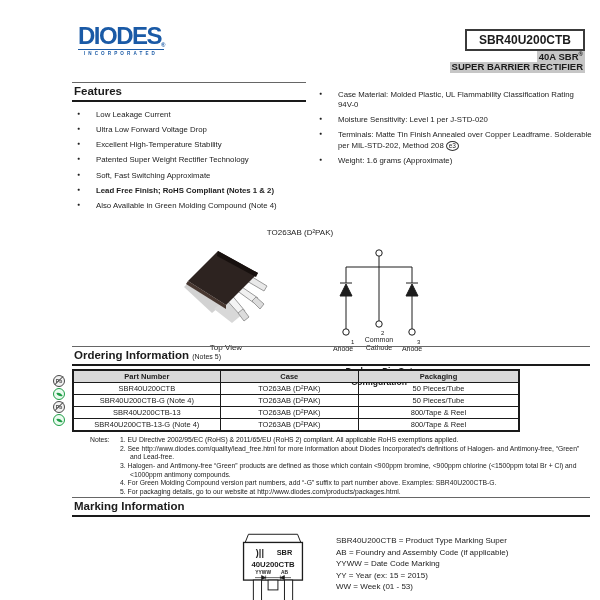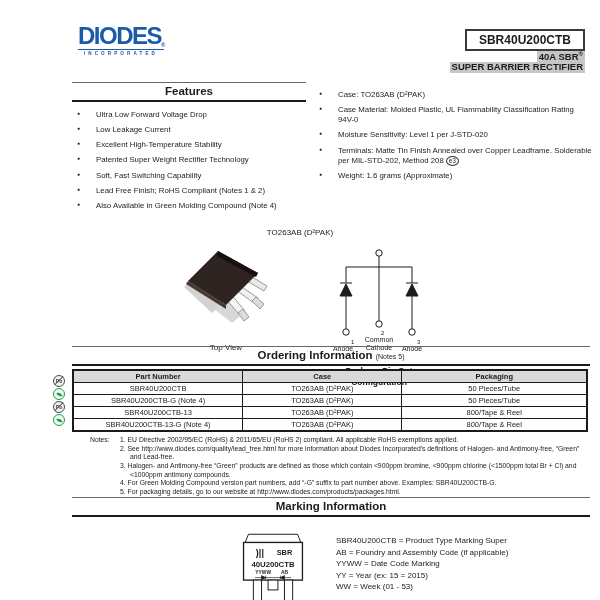--- a/index.html
+++ b/index.html
@@ -16,45 +16,45 @@
   .pn-box { position:absolute; right:15px; top:29px; border:2px solid #3a3a3a;
             padding:2px 12px; font-size:12px; font-weight:bold; background:#fff; }
   .hdr-sub { position:absolute; right:15px; font-size:9.5px; font-weight:bold;
              background:#c6c6c6; padding:0 2px; line-height:1.15; }
   .hdr-sub.s1 { top:51px; }
   .hdr-sub.s2 { top:62px; }
   .hdr-sub sup { font-size:6px; }
 
   
   .sec-head { border-top:1px solid #666; border-bottom:2.5px solid #1a1a1a;
-              font-weight:bold; font-size:11.5px; padding:2px 2px 3px 2px;text-align:center; }
+              font-weight:bold; font-size:11.5px; padding:2px 2px 3px 2px; }
   .sec-head .small-note { font-weight:normal; font-size:7px; }
 
   
   .col-left  { position:absolute; left:72px;  top:82px; width:234px; }
   .col-right { position:absolute; left:314px; top:82px; width:278px; }
   ul.bullets { list-style:none; margin-top:8px; font-size:7.8px; }
   ul.bullets li { position:relative; padding-left:24px; margin-bottom:5px; line-height:1.3; }
   ul.bullets li:before { content:"\25CF"; position:absolute; left:5px; top:0; font-size:5px; }
-  ul.bullets li.bold { font-weight:normal; }
+  ul.bullets li.bold { font-weight:bold; }
   .e3-badge { display:inline-block; border:1px solid #333; border-radius:50%;
               font-size:6.5px; padding:0 2px; line-height:8px; margin-left:2px; }
 
   
   .pkg { position:absolute; left:150px; top:228px; width:300px; }
   .pkg-title { text-align:center; font-size:8px; margin-bottom:10px; }
   .pkg-row { display:flex; justify-content:center; gap:48px; }
   .topview-wrap { width:110px; text-align:center; }
   .pinout-wrap { width:100px; text-align:center; }
   .pkg-label { font-size:8px; margin-top:6px; }
   .pkg-caption { font-size:8.5px; font-weight:bold; line-height:1.25; margin-top:3px; }
 
   
   .ordering { position:absolute; left:72px; top:346px; width:518px; }
-  table.order { border-collapse:collapse; width:516px; margin-top:3px; font-size:7.5px;
+  table.order { border-collapse:collapse; width:448px; margin-top:3px; font-size:7.5px;
                 border:2px solid #1a1a1a; }
   table.order th, table.order td { border:1px solid #1a1a1a; text-align:center; padding:1px 2px; height:10px; }
   table.order th { background:#d9d9d9; font-weight:bold; }
   .eco-col { position:absolute; left:-19px; top:29px; display:flex; flex-direction:column; gap:1px; }
   .eco { width:12px; height:12px; border-radius:50%; font-size:5px; font-weight:bold;
          display:flex; align-items:center; justify-content:center; position:relative; }
   .eco.pb { border:1.5px solid #4a4a4a; color:#4a4a4a; background:#f2f2f2; }
   .eco.pb:after { content:""; position:absolute; left:-1px; top:4px; width:12px; height:0;
                   border-top:1.5px solid #4a4a4a; transform:rotate(-45deg); }
   .eco.green { border:1.5px solid #1f9d46; color:#1f9d46; background:#eafbef; }
@@ -79,33 +79,32 @@
     <div class="logo-text"><span>DIODES</span><span class="logo-reg">®</span></div>
     <div class="logo-sub">INCORPORATED</div>
   </div>
   <div class="pn-box">SBR40U200CTB</div>
   <div class="hdr-sub s1"><span>40A SBR</span><sup>®</sup></div>
   <div class="hdr-sub s2">SUPER BARRIER RECTIFIER</div>
 
   <div class="col-left">
     <div class="sec-head">Features</div>
     <ul class="bullets" id="features-list">
+        <li>Low Leakage Current</li>
         <li>Ultra Low Forward Voltage Drop</li>
-        <li>Low Leakage Current</li>
         <li>Excellent High-Temperature Stability</li>
         <li>Patented Super Weight Rectifier Technology</li>
-        <li>Soft, Fast Switching Capability</li>
+        <li>Soft, Fast Switching Approximate</li>
         <li class="bold">Lead Free Finish; RoHS Compliant (Notes 1 &amp; 2)</li>
         <li>Also Available in Green Molding Compound (Note 4)</li>
       </ul>
   </div>
 
   <div class="col-right">
     <ul class="bullets" id="mech-list">
-        <li>Case: TO263AB (D²PAK)</li>
         <li>Case Material:  Molded Plastic, UL Flammability Classification Rating 94V-0</li>
         <li>Moisture Sensitivity: Level 1 per J-STD-020</li>
         <li>Terminals: Matte Tin Finish Annealed over Copper Leadframe. Solderable per MIL-STD-202, Method 208<span class="e3-badge">e3</span></li>
         <li>Weight: 1.6 grams (Approximate)</li>
       </ul>
   </div>
 
   <div class="pkg">
     <div class="pkg-title"><span>TO263AB (D²PAK)</span></div>
     <div class="pkg-row">

